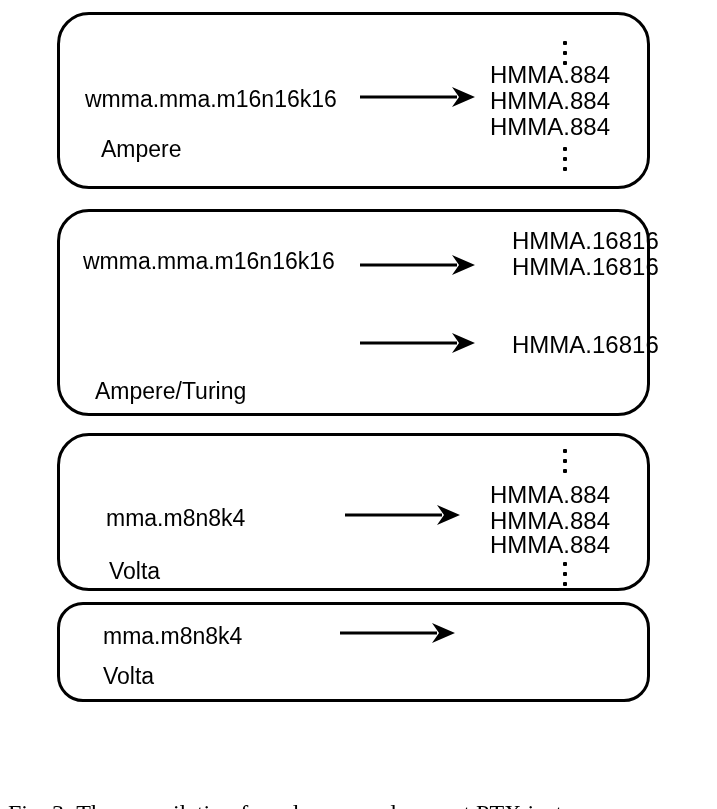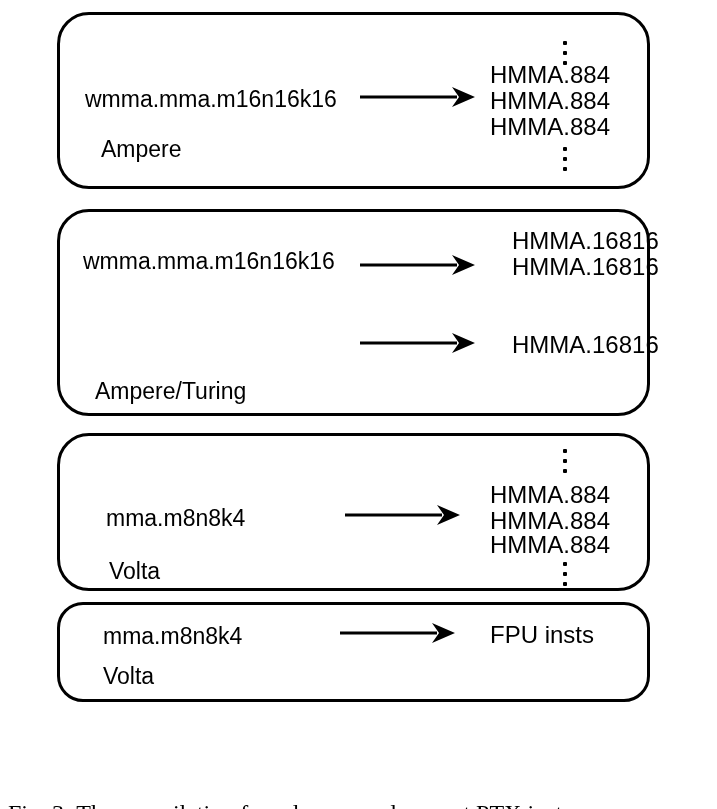--- a/index.html
+++ b/index.html
@@ -155,23 +155,20 @@
   </div>
 
   <div class="gpu-box" id="box-ampere">
     <div class="ptx" style="left:30px;top:18px">mma.m8n8k4</div>
 
     <svg class="arrow" style="left:280px;top:16px" viewBox="0 0 115 24">
       <line x1="0" y1="12" x2="97" y2="12" stroke="#000" stroke-width="3"></line>
       <polygon points="92,2 115,12 92,22 99,12" fill="#000"></polygon>
     </svg>
 
-    <div class="rightcol" style="left:430px">
-      <div class="sass-line" style="top:17px">FPU insts</div>
-    </div>
 
     <div class="arch-label" style="left:30px;top:58px">Volta</div>
   </div>
 
   <div class="caption">
     <div>Fig. 3: The compilation from legacy and current PTX instruc-</div>
     
   </div>
 
 </div>

